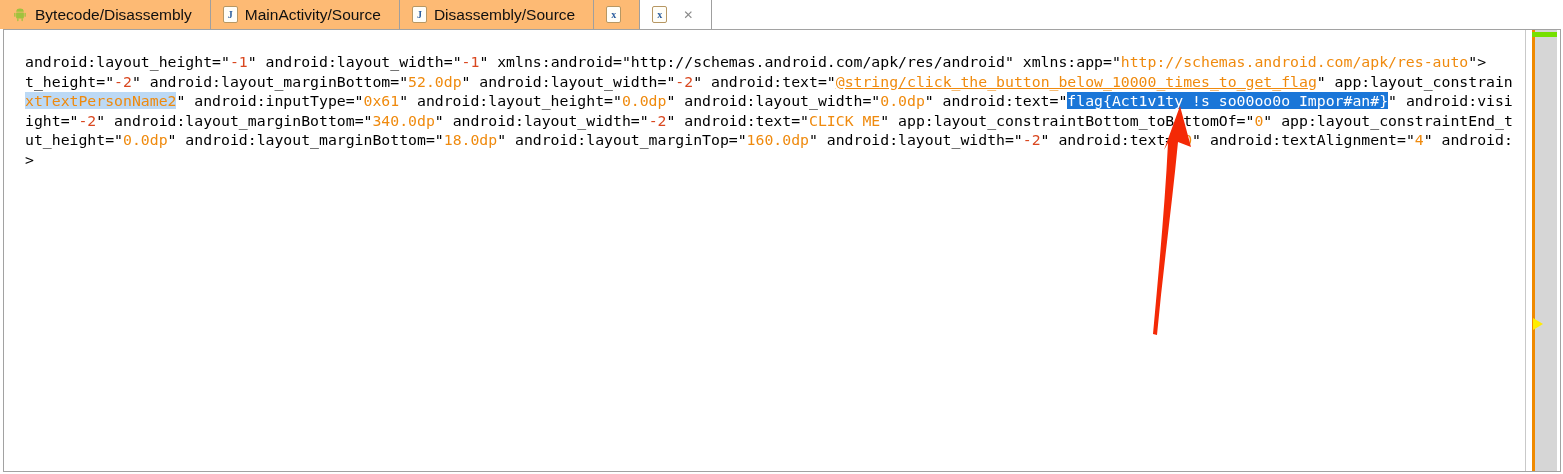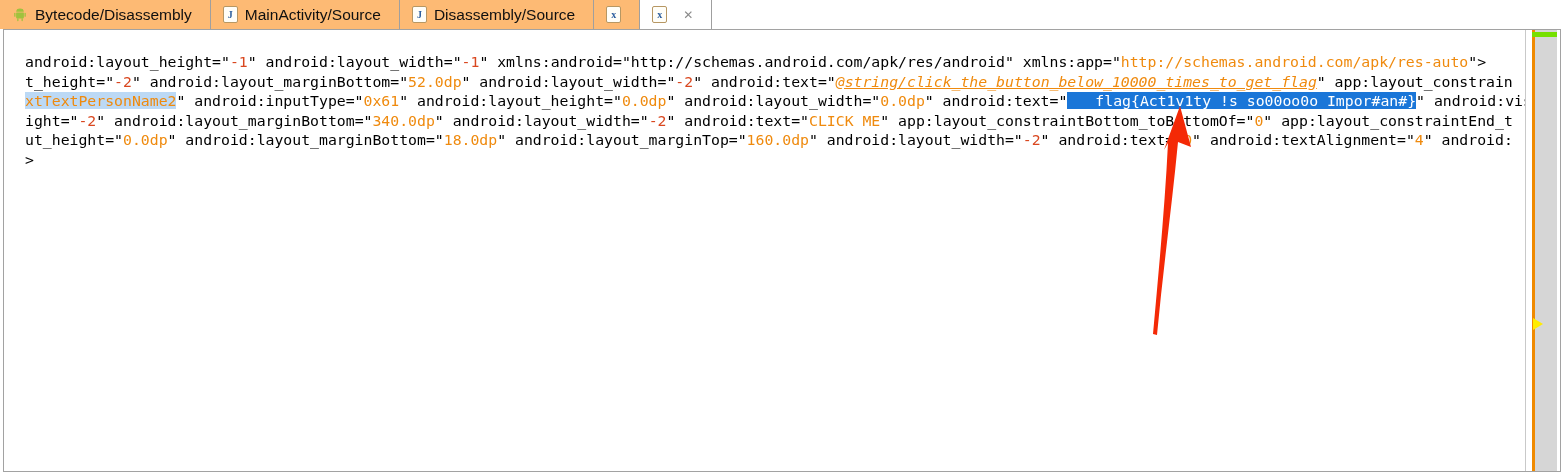--- a/index.html
+++ b/index.html
@@ -36,22 +36,22 @@
     flex:1;overflow:hidden;padding:22px 0 0 21px;background:#fff;
   }
   .line{
     white-space:pre;height:19.5px;line-height:19.5px;
     font-family:"DejaVu Sans Mono", monospace;font-size:14.8px;
     color:var(--attr_text,#000);
   }
   .tk-plain{color:var(--attr_text,#000);}
   .tk-num{color:var(--num_value,#d9471f);}
   .tk-val{color:var(--str_value,#ef8a0e);}
-  .tk-link{color:var(--str_value,#ef8a0e);text-decoration:underline;font-style:italic;}
-  .tk-sel-strong{color:var(--selection_fg,#fff);background:var(--selection_bg,#1a76d8);padding-left:28px;}
+  .tk-link{color:var(--str_value,#ef8a0e);text-decoration:underline;}
+  .tk-sel-strong{color:var(--selection_fg,#fff);background:var(--selection_bg,#1a76d8);}
   .tk-sel-light{color:var(--str_value,#ef8a0e);background:var(--occurrence_bg,#bcd9f5);text-align:center;}
   
   .ruler{
     width:34px;position:relative;background:#fff;border-left:1px solid #cscsc;
     border-left:1px solid #c9c9c9;
   }
   .ruler-orange{
     position:absolute;left:6px;top:0;bottom:0;width:3px;
     background:var(--ruler_line_orange,#f08a00);
   }

